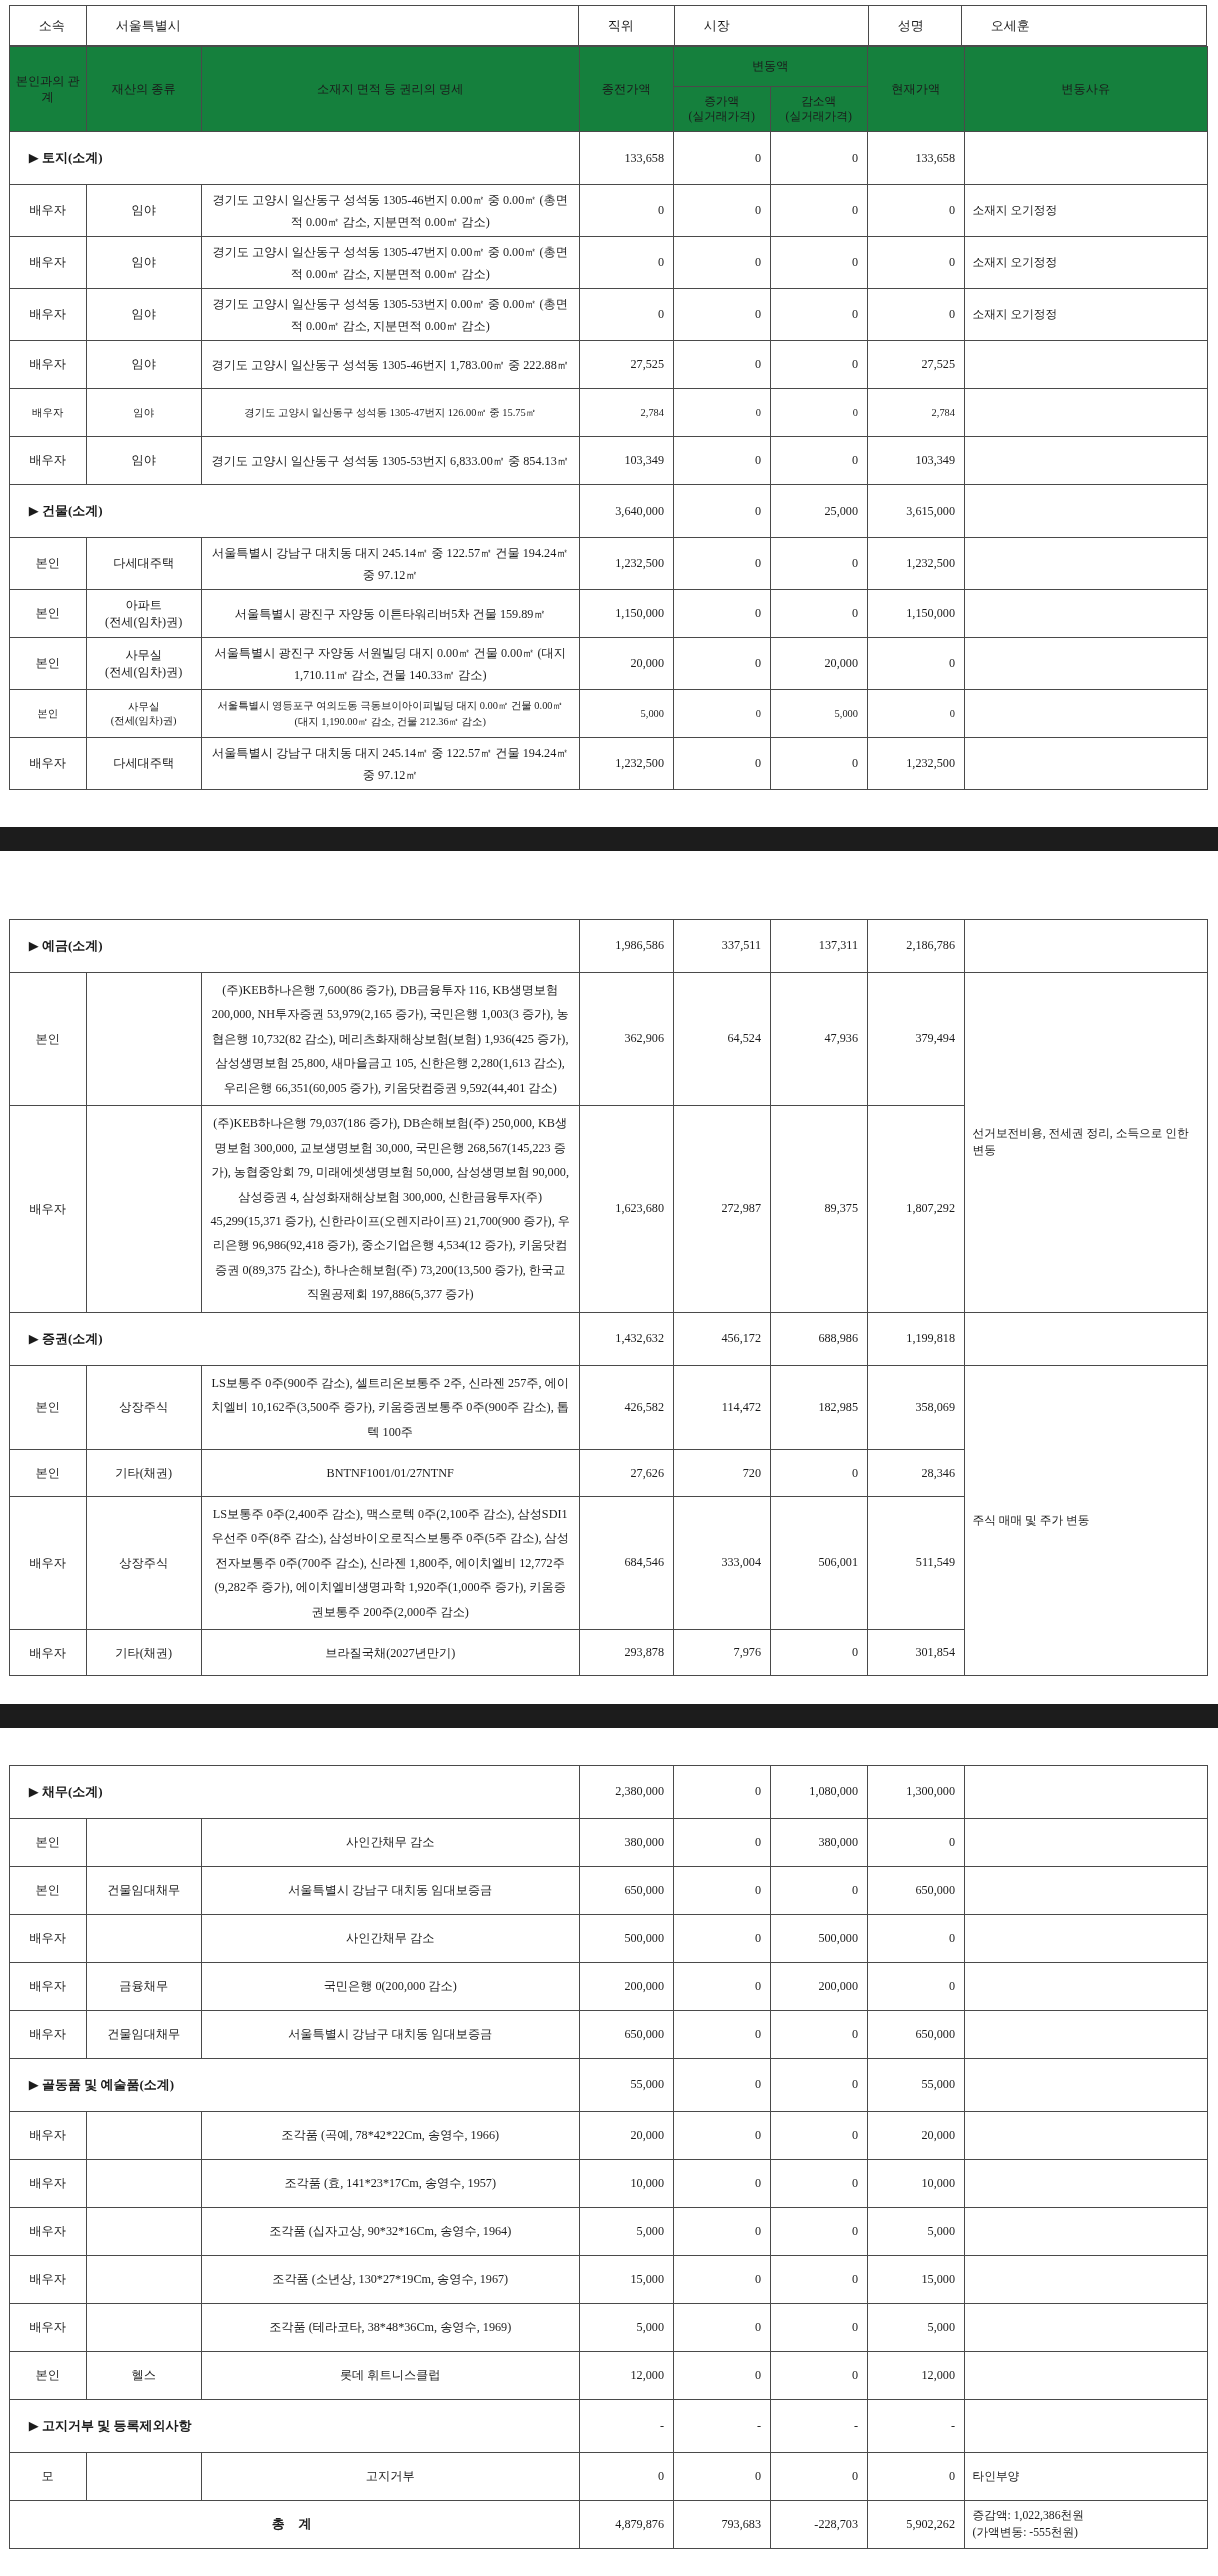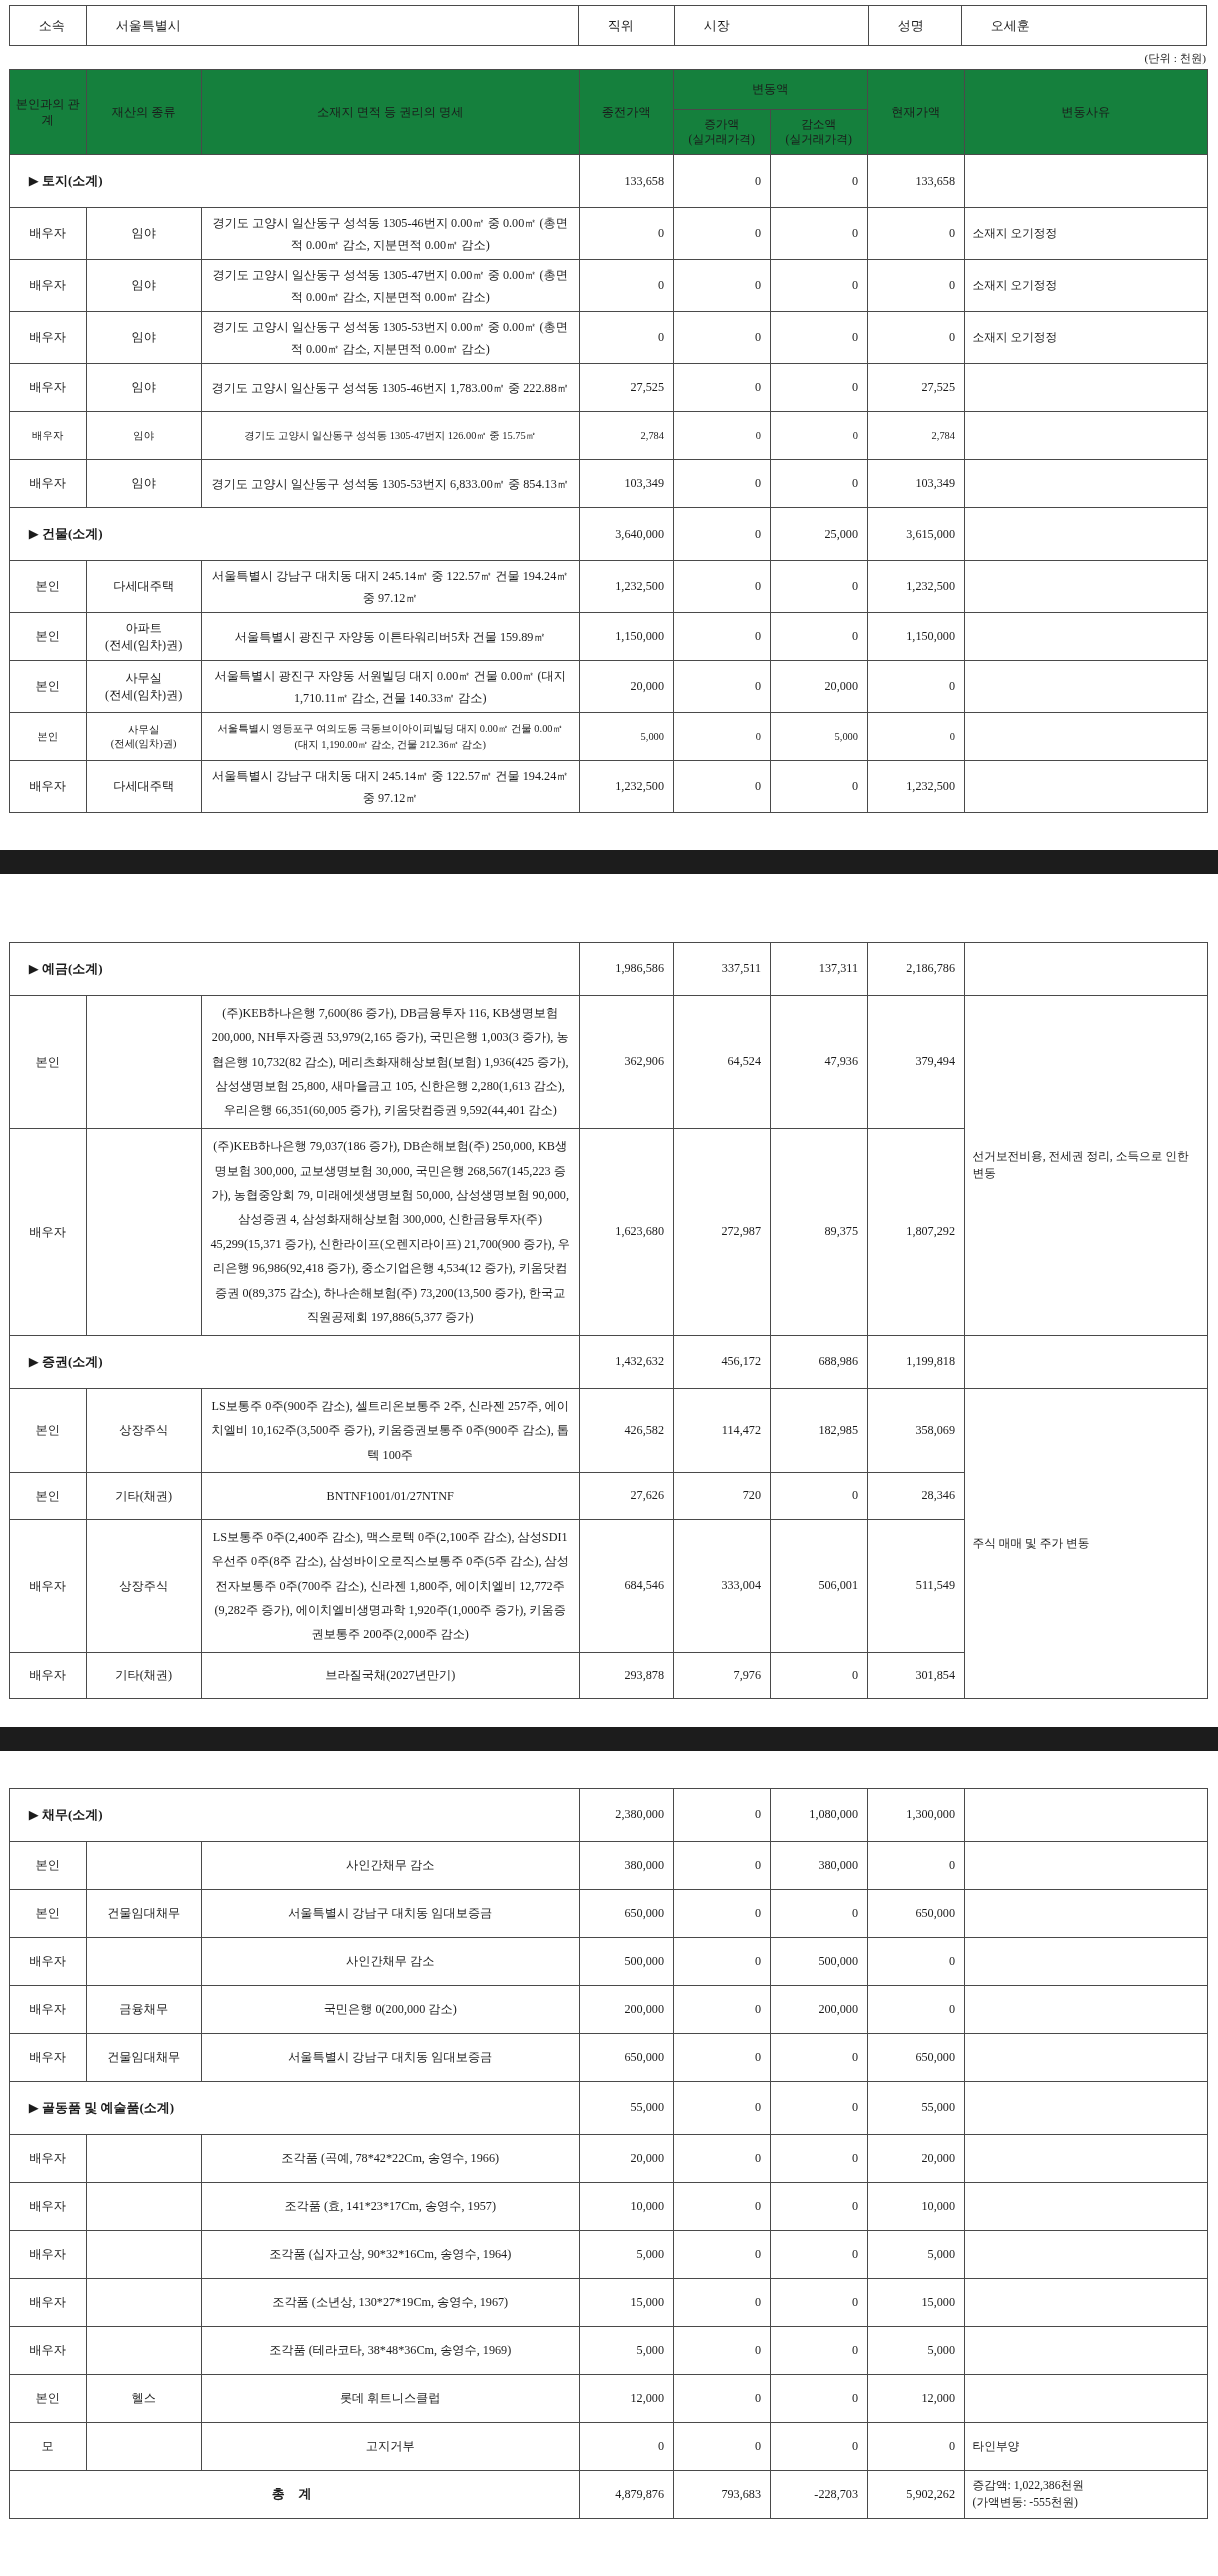--- a/index.html
+++ b/index.html
@@ -57,21 +57,20 @@
       <td data-name="affiliation-label">소속</td>
       <td data-name="affiliation-value">서울특별시</td>
       <td data-name="position-label">직위</td>
       <td data-name="position-value">시장</td>
       <td data-name="name-label">성명</td>
       <td data-name="name-value">오세훈</td>
     </tr>
   </tbody>
     </table>
 
-  <div class="unit-note" data-name="unit-note">(단위 : 천원)</div>
 
   <table class="asset-table b1" data-name="asset-table-land-building">
     <colgroup>
       <col style="width:77px">
         <col style="width:115px">
         <col style="width:378px">
         <col style="width:94px">
       <col style="width:97px">
         <col style="width:97px">
         <col style="width:97px">
@@ -453,20 +452,28 @@
         <tr data-name="asset-row">
           <td class="c rel" data-name="relation-cell">본인</td>
           <td class="c typ" data-name="asset-kind-cell">헬스</td>
           <td class="detail" data-name="asset-detail-cell">롯데 휘트니스클럽</td>
           <td class="num" data-name="previous-value-cell">12,000</td>
           <td class="num" data-name="increase-value-cell">0</td>
           <td class="num" data-name="decrease-value-cell">0</td>
           <td class="num" data-name="current-value-cell">12,000</td>
           <td class="reason" data-name="change-reason-cell"></td>
         </tr>
+        <tr data-name="section-row">
+          <td class="section-title" data-name="section-title-cell" colspan="3">▶ 고지거부 및 등록제외사항</td>
+          <td class="num" data-name="previous-value-cell">-</td>
+          <td class="num" data-name="increase-value-cell">-</td>
+          <td class="num" data-name="decrease-value-cell">-</td>
+          <td class="num" data-name="current-value-cell">-</td>
+          <td class="reason" data-name="change-reason-cell"></td>
+        </tr>
         <tr data-name="asset-row">
           <td class="c rel" data-name="relation-cell">모</td>
           <td class="c typ" data-name="asset-kind-cell"></td>
           <td class="detail" data-name="asset-detail-cell">고지거부</td>
           <td class="num" data-name="previous-value-cell">0</td>
           <td class="num" data-name="increase-value-cell">0</td>
           <td class="num" data-name="decrease-value-cell">0</td>
           <td class="num" data-name="current-value-cell">0</td>
           <td class="reason" data-name="change-reason-cell">타인부양</td>
         </tr>

